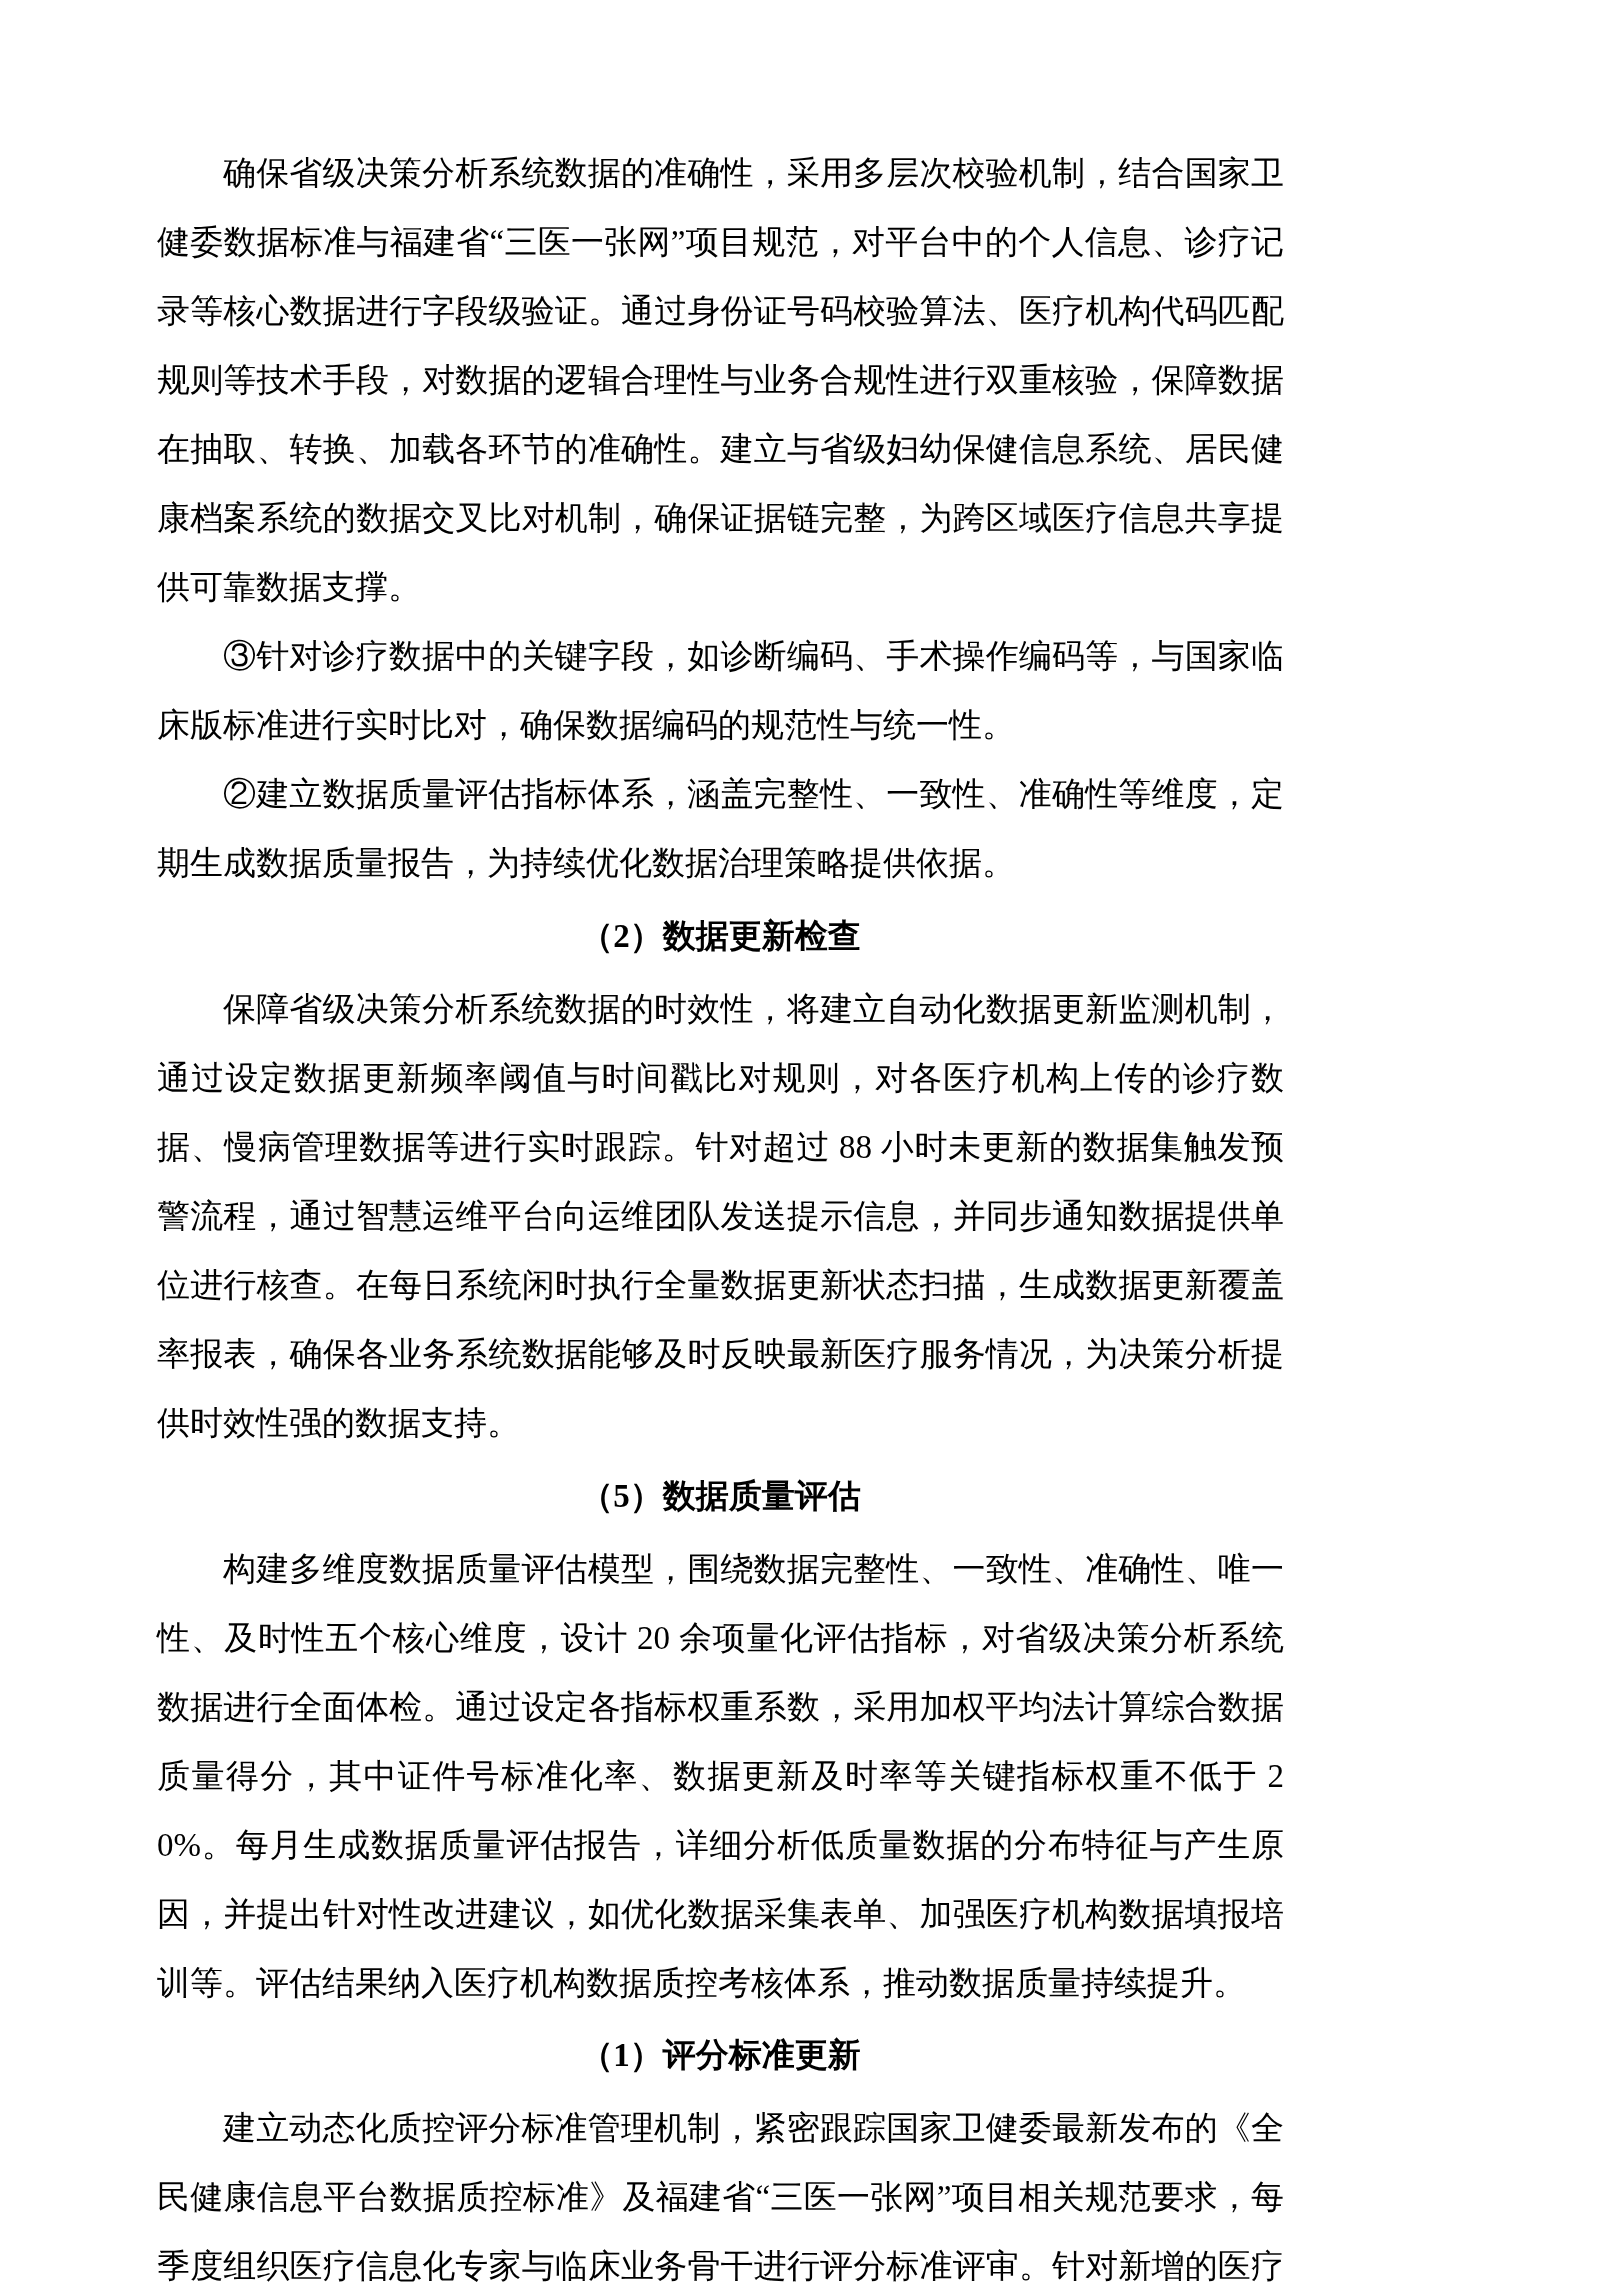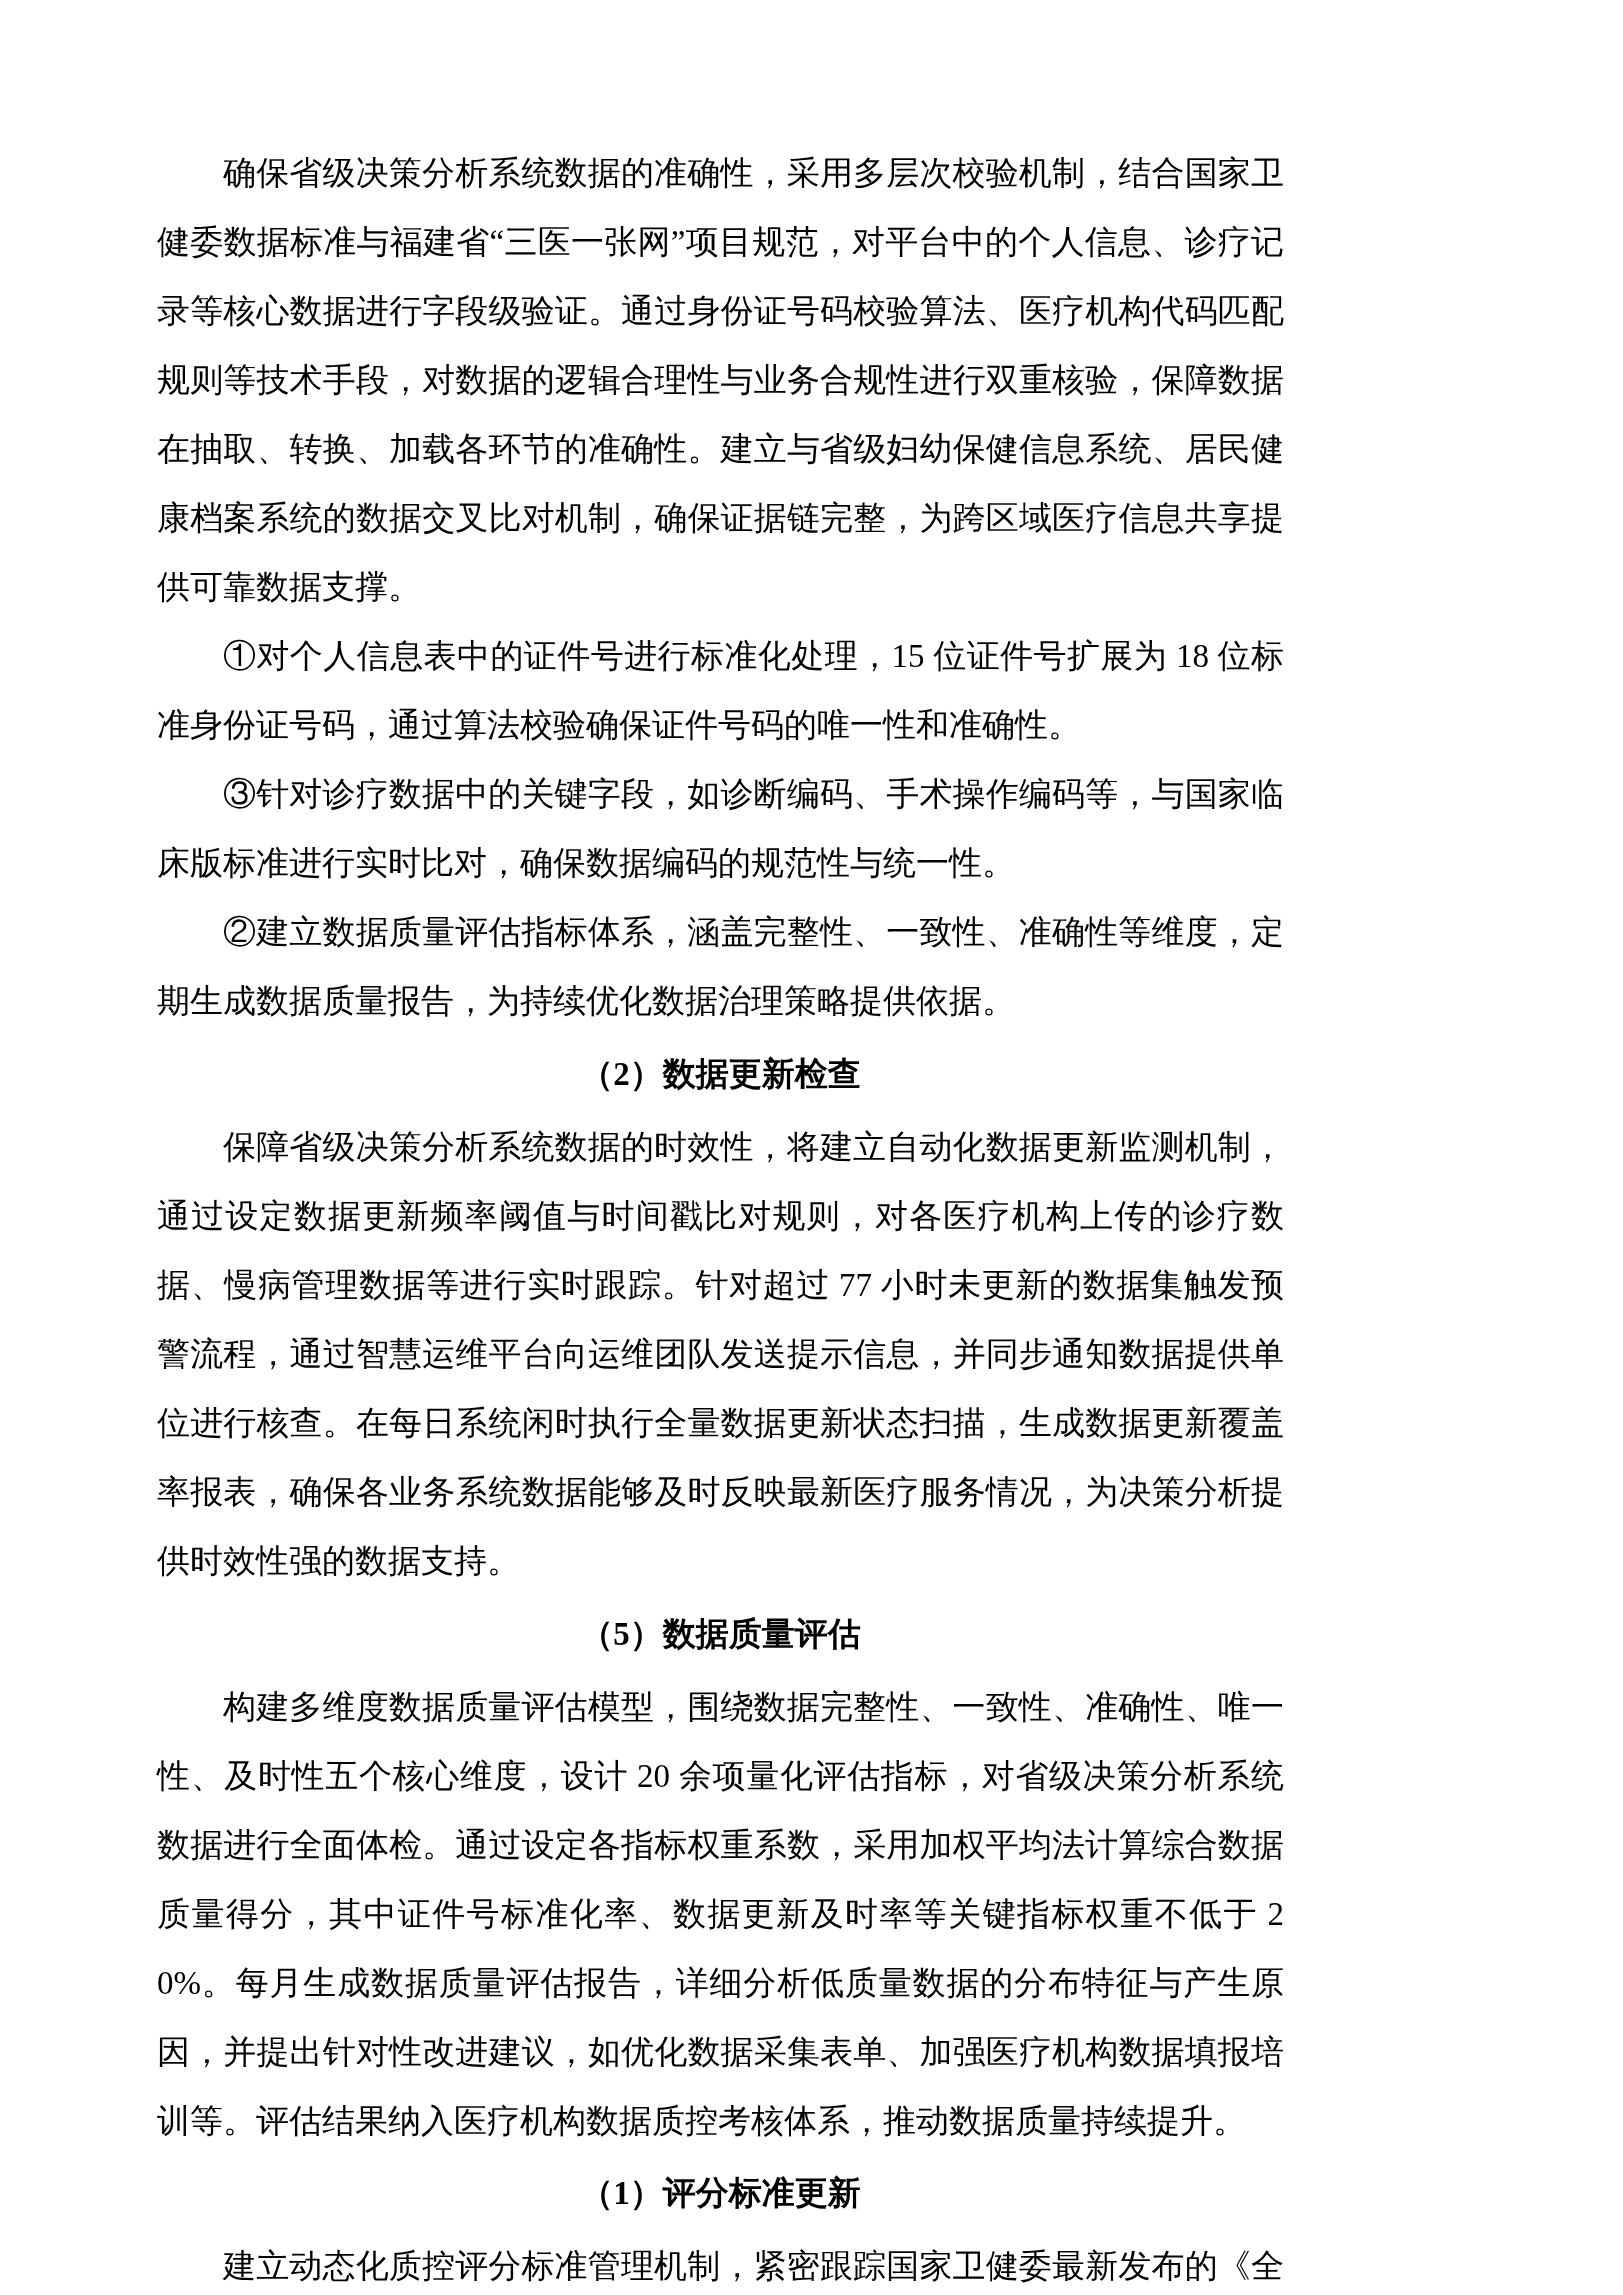--- a/index.html
+++ b/index.html
@@ -39,24 +39,23 @@
     margin-bottom: 3.9px;
     text-align: center;
   }
 </style>
 </head>
 <body>
 
 <div class="page">
   <div class="content">
       <p class="paragraph">确保省级决策分析系统数据的准确性，采用多层次校验机制，结合国家卫健委数据标准与福建省“三医一张网”项目规范，对平台中的个人信息、诊疗记录等核心数据进行字段级验证。通过身份证号码校验算法、医疗机构代码匹配规则等技术手段，对数据的逻辑合理性与业务合规性进行双重核验，保障数据在抽取、转换、加载各环节的准确性。建立与省级妇幼保健信息系统、居民健康档案系统的数据交叉比对机制，确保证据链完整，为跨区域医疗信息共享提供可靠数据支撑。</p>
-      <p class="paragraph">①对个人信息表中的证件号进行标准化处理，15 位证件号扩展为 18 位标准身份证号码，通过算法校验确保证件号码的唯一性和准确性。</p>
       <p class="paragraph">③针对诊疗数据中的关键字段，如诊断编码、手术操作编码等，与国家临床版标准进行实时比对，确保数据编码的规范性与统一性。</p>
       <p class="paragraph">②建立数据质量评估指标体系，涵盖完整性、一致性、准确性等维度，定期生成数据质量报告，为持续优化数据治理策略提供依据。</p>
       <p class="heading">（2）数据更新检查</p>
-      <p class="paragraph">保障省级决策分析系统数据的时效性，将建立自动化数据更新监测机制，通过设定数据更新频率阈值与时间戳比对规则，对各医疗机构上传的诊疗数据、慢病管理数据等进行实时跟踪。针对超过 77 小时未更新的数据集触发预警流程，通过智慧运维平台向运维团队发送提示信息，并同步通知数据提供单位进行核查。在每日系统闲时执行全量数据更新状态扫描，生成数据更新覆盖率报表，确保各业务系统数据能够及时反映最新医疗服务情况，为决策分析提供时效性强的数据支持。</p>
+      <p class="paragraph">保障省级决策分析系统数据的时效性，将建立自动化数据更新监测机制，通过设定数据更新频率阈值与时间戳比对规则，对各医疗机构上传的诊疗数据、慢病管理数据等进行实时跟踪。针对超过 88 小时未更新的数据集触发预警流程，通过智慧运维平台向运维团队发送提示信息，并同步通知数据提供单位进行核查。在每日系统闲时执行全量数据更新状态扫描，生成数据更新覆盖率报表，确保各业务系统数据能够及时反映最新医疗服务情况，为决策分析提供时效性强的数据支持。</p>
       <p class="heading">（5）数据质量评估</p>
       <p class="paragraph">构建多维度数据质量评估模型，围绕数据完整性、一致性、准确性、唯一性、及时性五个核心维度，设计 20 余项量化评估指标，对省级决策分析系统数据进行全面体检。通过设定各指标权重系数，采用加权平均法计算综合数据质量得分，其中证件号标准化率、数据更新及时率等关键指标权重不低于 20%。每月生成数据质量评估报告，详细分析低质量数据的分布特征与产生原因，并提出针对性改进建议，如优化数据采集表单、加强医疗机构数据填报培训等。评估结果纳入医疗机构数据质控考核体系，推动数据质量持续提升。</p>
       <p class="heading">（1）评分标准更新</p>
       <p class="paragraph">建立动态化质控评分标准管理机制，紧密跟踪国家卫健委最新发布的《全民健康信息平台数据质控标准》及福建省“三医一张网”项目相关规范要求，每季度组织医疗信息化专家与临床业务骨干进行评分标准评审。针对新增的医疗服务项目、修订的疾病分类代码等内</p>
     </div>
 </div>
 
 
 </body></html>

